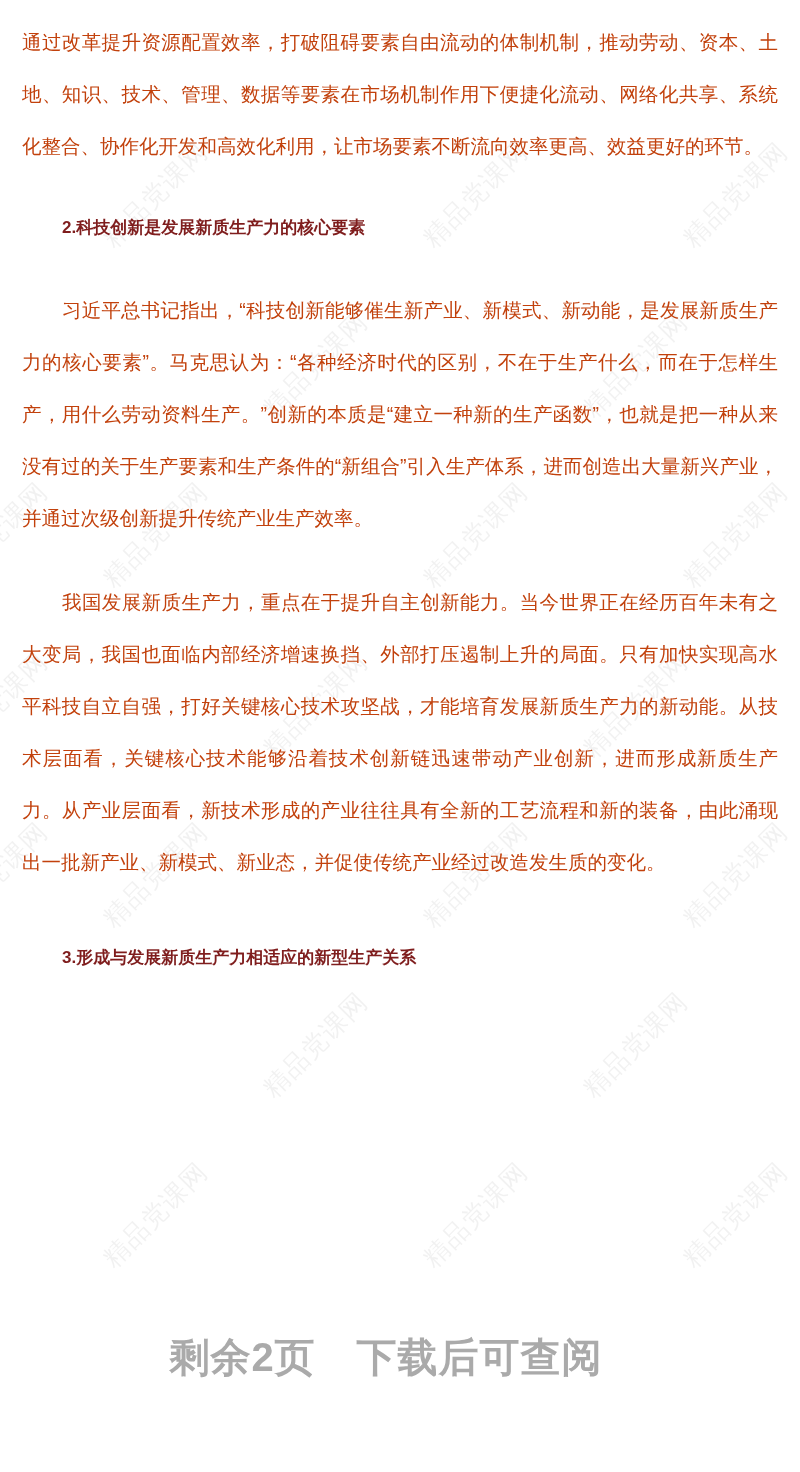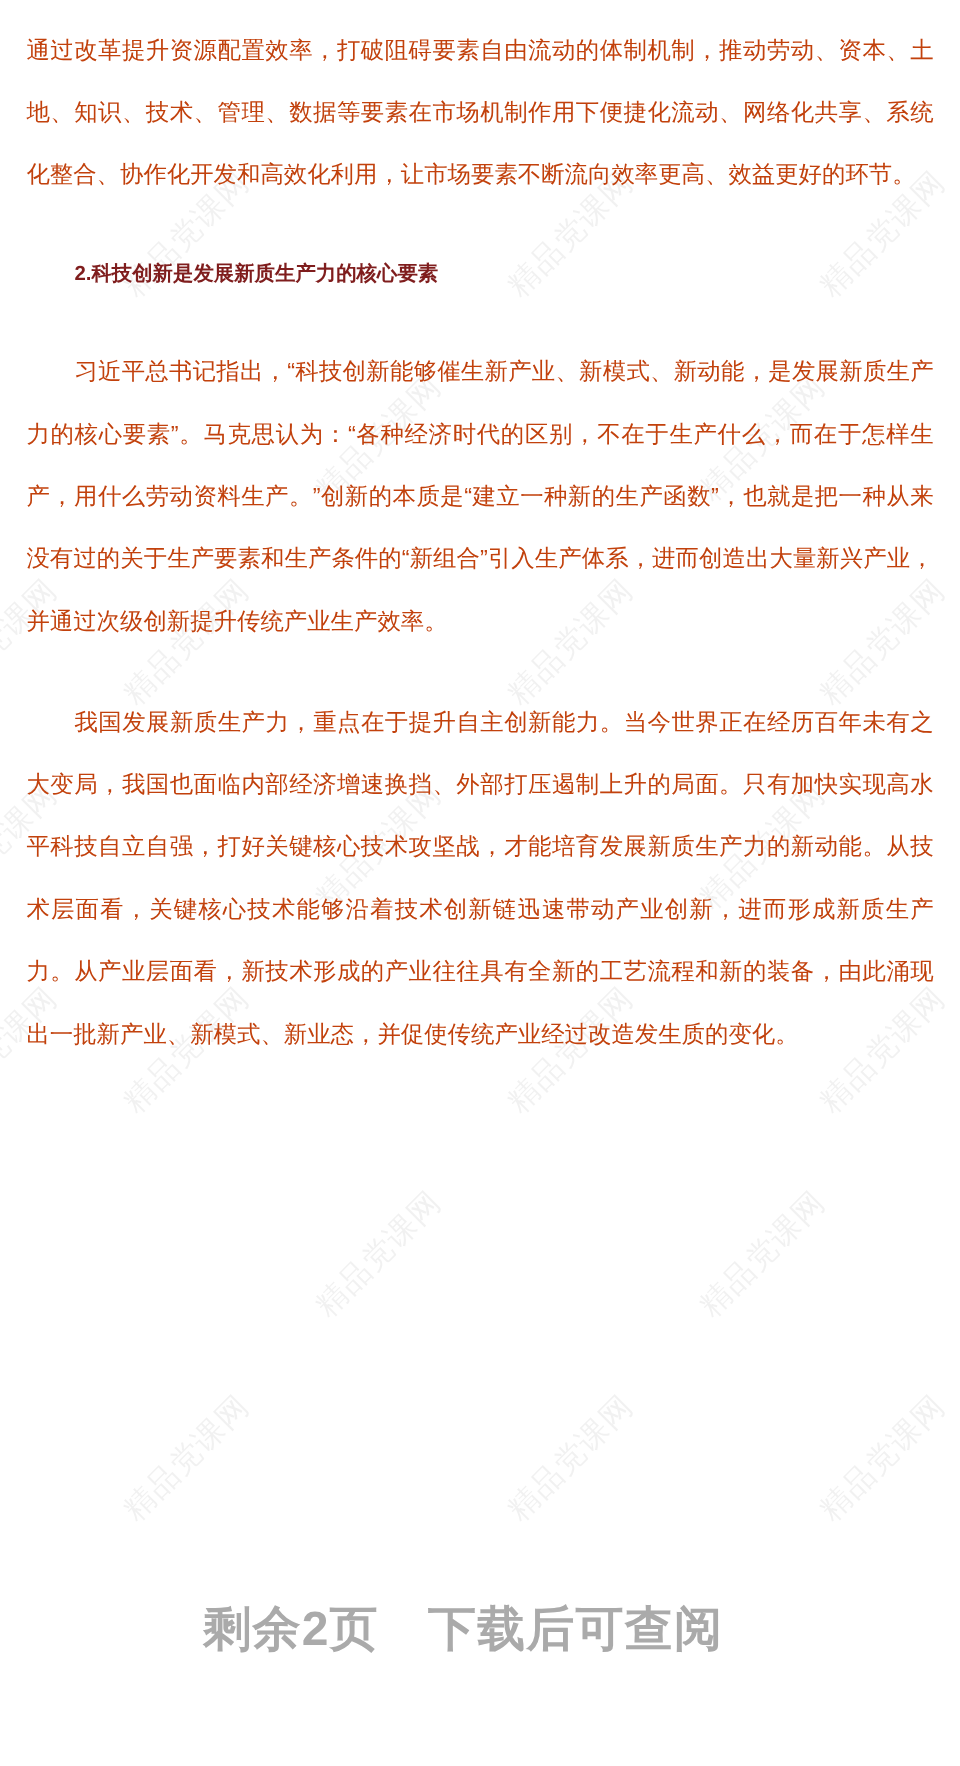--- a/index.html
+++ b/index.html
@@ -144,20 +144,21 @@
 
     <div class="spacer-sm"></div>
 
 
     <div class="spacer-sm"></div>
 
     <p class="para">我国发展新质生产力，重点在于提升自主创新能力。当今世界正在经历百年未有之大变局，我国也面临内部经济增速换挡、外部打压遏制上升的局面。只有加快实现高水平科技自立自强，打好关键核心技术攻坚战，才能培育发展新质生产力的新动能。从技术层面看，关键核心技术能够沿着技术创新链迅速带动产业创新，进而形成新质生产力。从产业层面看，新技术形成的产业往往具有全新的工艺流程和新的装备，由此涌现出一批新产业、新模式、新业态，并促使传统产业经过改造发生质的变化。</p>
 
     <div class="spacer-lg"></div>
 
+    <h3 class="heading">3.形成与发展新质生产力相适应的新型生产关系</h3>
 
   </div>
 
   <div id="footer-teaser">
     <span class="teaser-text">剩余2页　下载后可查阅</span>
   </div>
 
 </div>
 
 </body></html>

